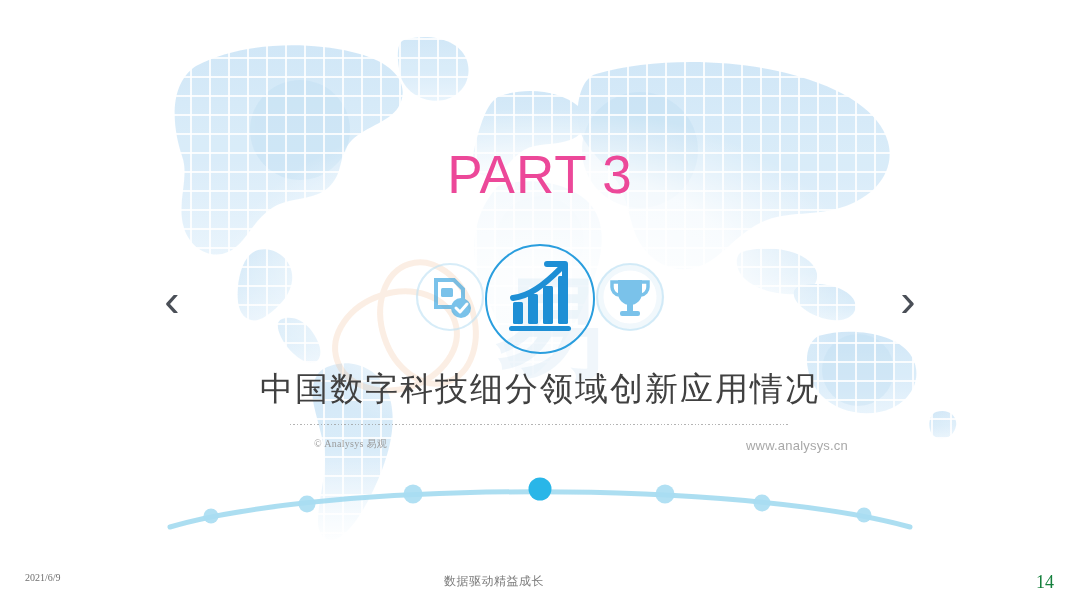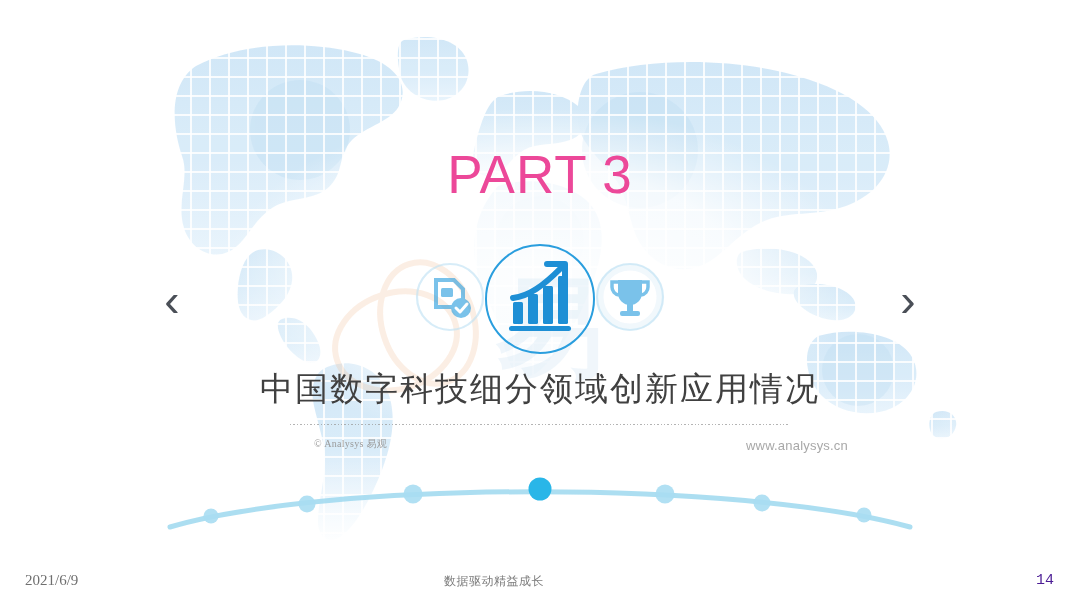--- a/index.html
+++ b/index.html
@@ -89,27 +89,27 @@
     font-family:"Liberation Sans","DejaVu Sans",sans-serif;
   }
   #nav-prev{left:144px;}
   #nav-next{left:880px;}
 
   
   #progress-arc{position:absolute;left:0;top:455px;width:1080px;height:100px;}
 
   
   #footer{position:absolute;left:0;top:572px;width:1080px;height:26px;}
-  #footer-date{position:absolute;left:25px;top:0;font-size:15px;color:#6f6f6f;
+  #footer-date{position:absolute;left:25px;top:0;font-size:10px;color:#6f6f6f;
     font-family:"Liberation Serif","DejaVu Serif",serif;}
   #footer-center{position:absolute;left:0;top:1px;width:988px;text-align:center;
     font-size:12px;color:#7d7d7d;letter-spacing:.5px;
     font-family:"DejaVu Sans","Liberation Sans",sans-serif;}
-  #footer-page{position:absolute;right:26px;top:0;font-size:15px;color:#4c1d95;
-    font-family:Liberation Mono, monospace;}
+  #footer-page{position:absolute;right:26px;top:0;font-size:18px;color:#15803d;
+    font-family:Liberation Serif, serif;}
 </style>
 </head>
 <body>
 
 <div id="slide">
 
   <div class="bg-layer">
 
     <svg id="map-svg" viewBox="0 0 1080 608" xmlns="http://www.w3.org/2000/svg">
       <defs>

